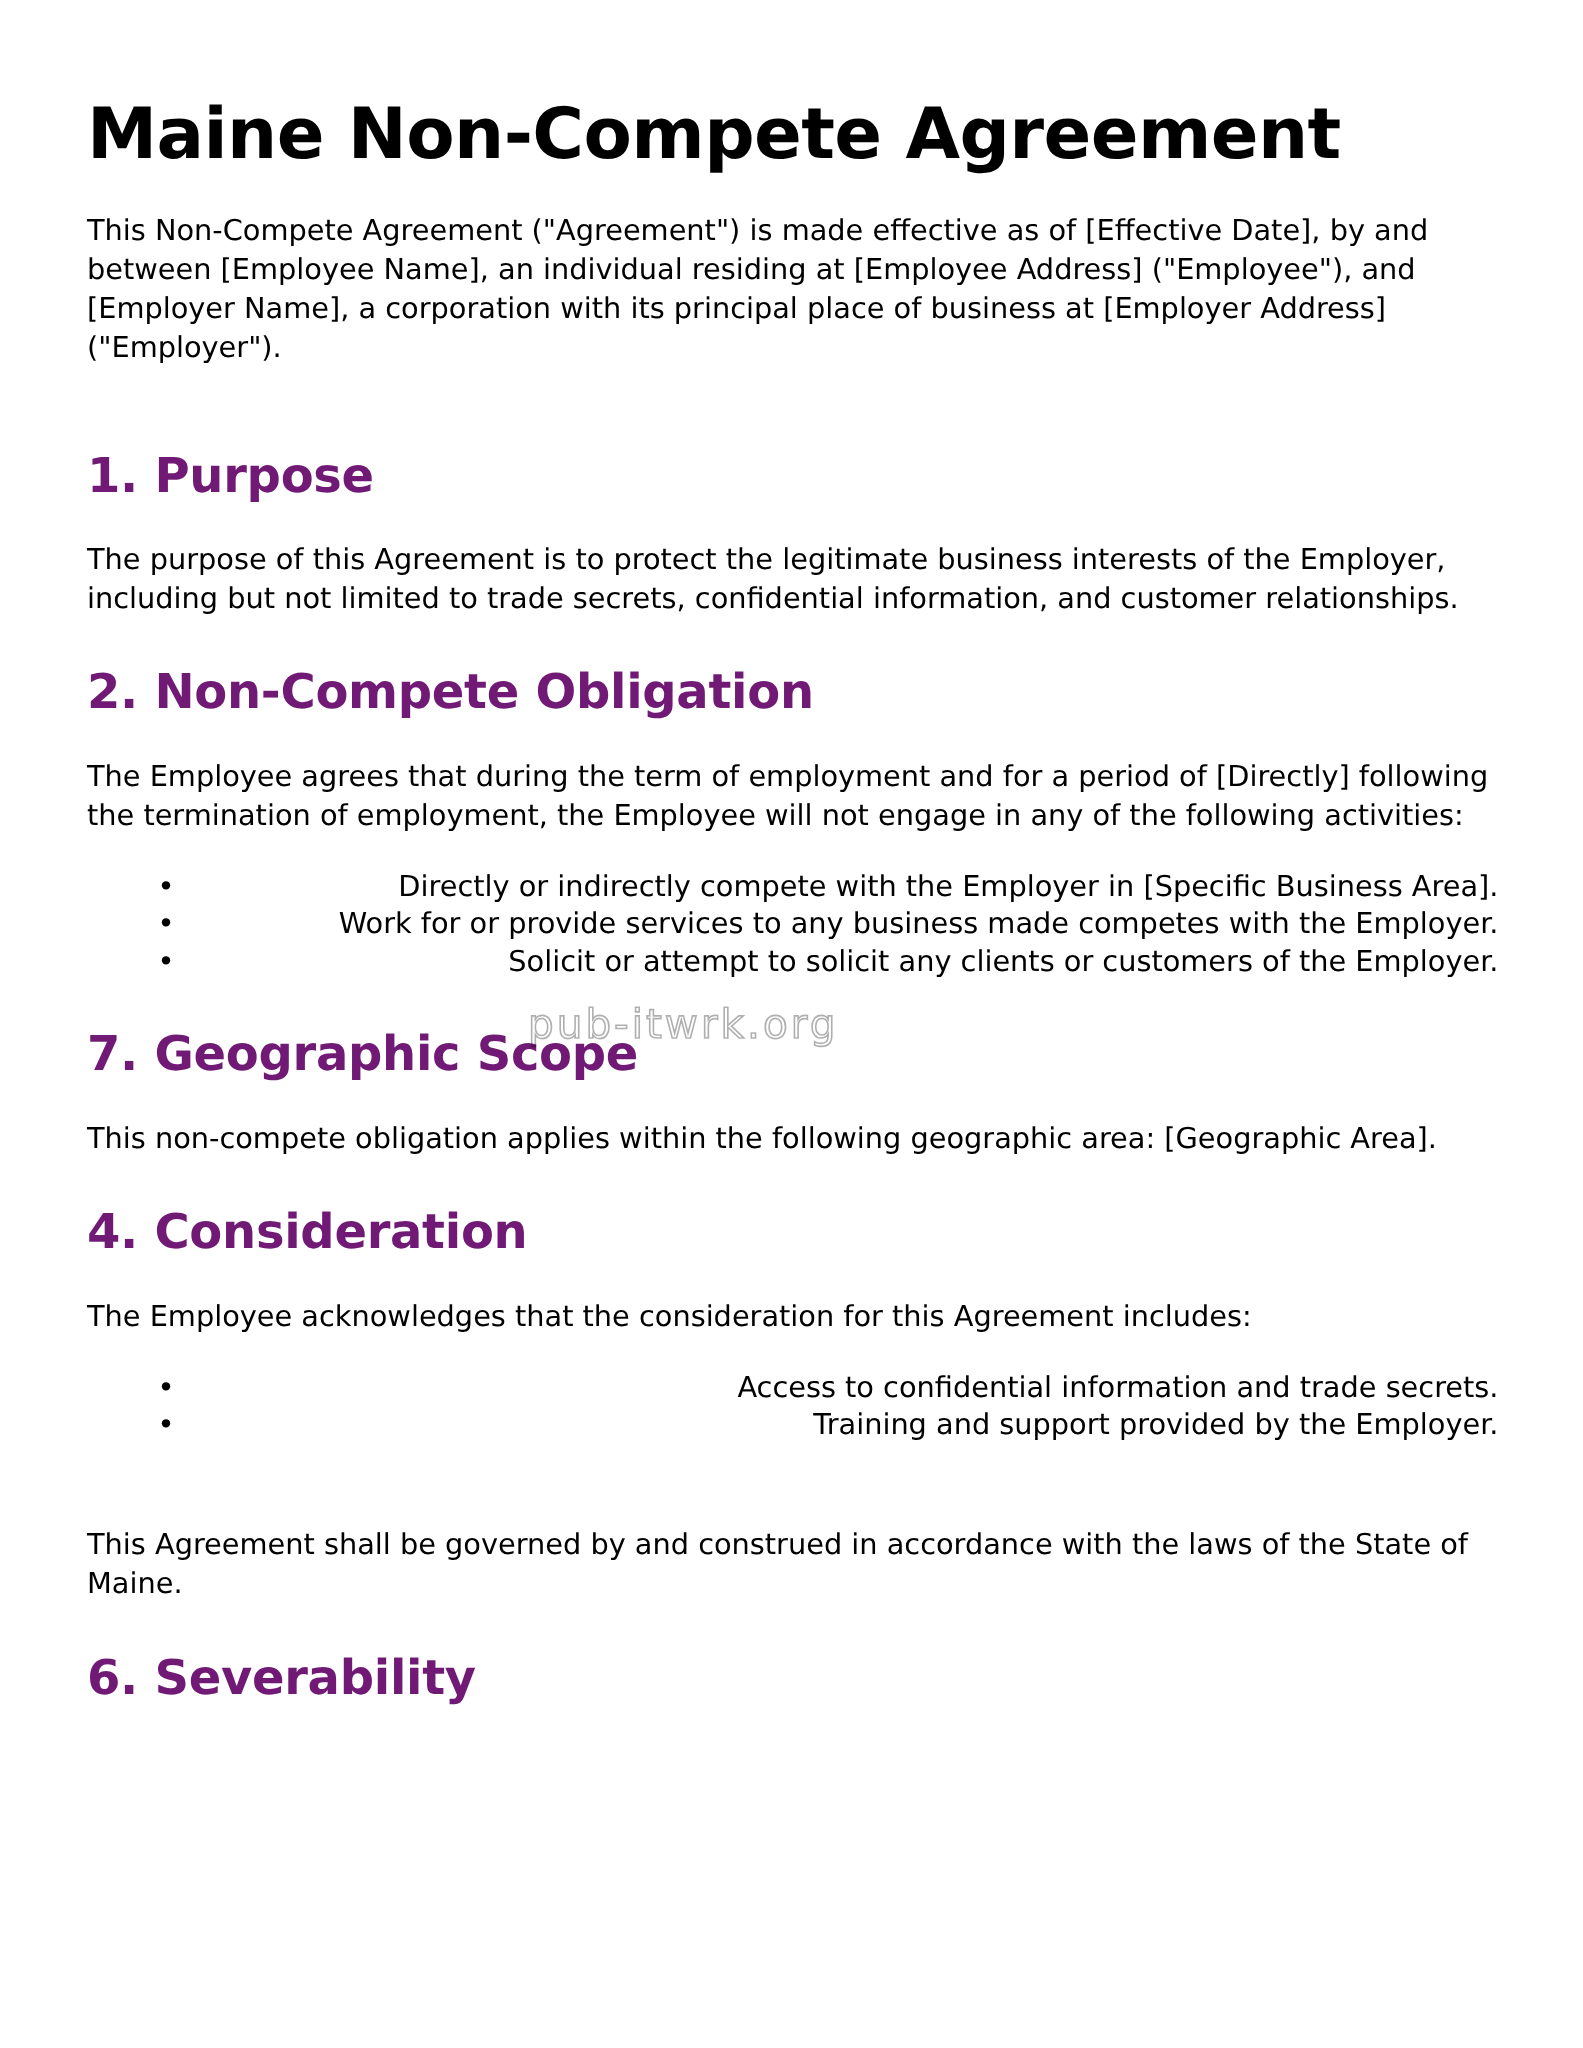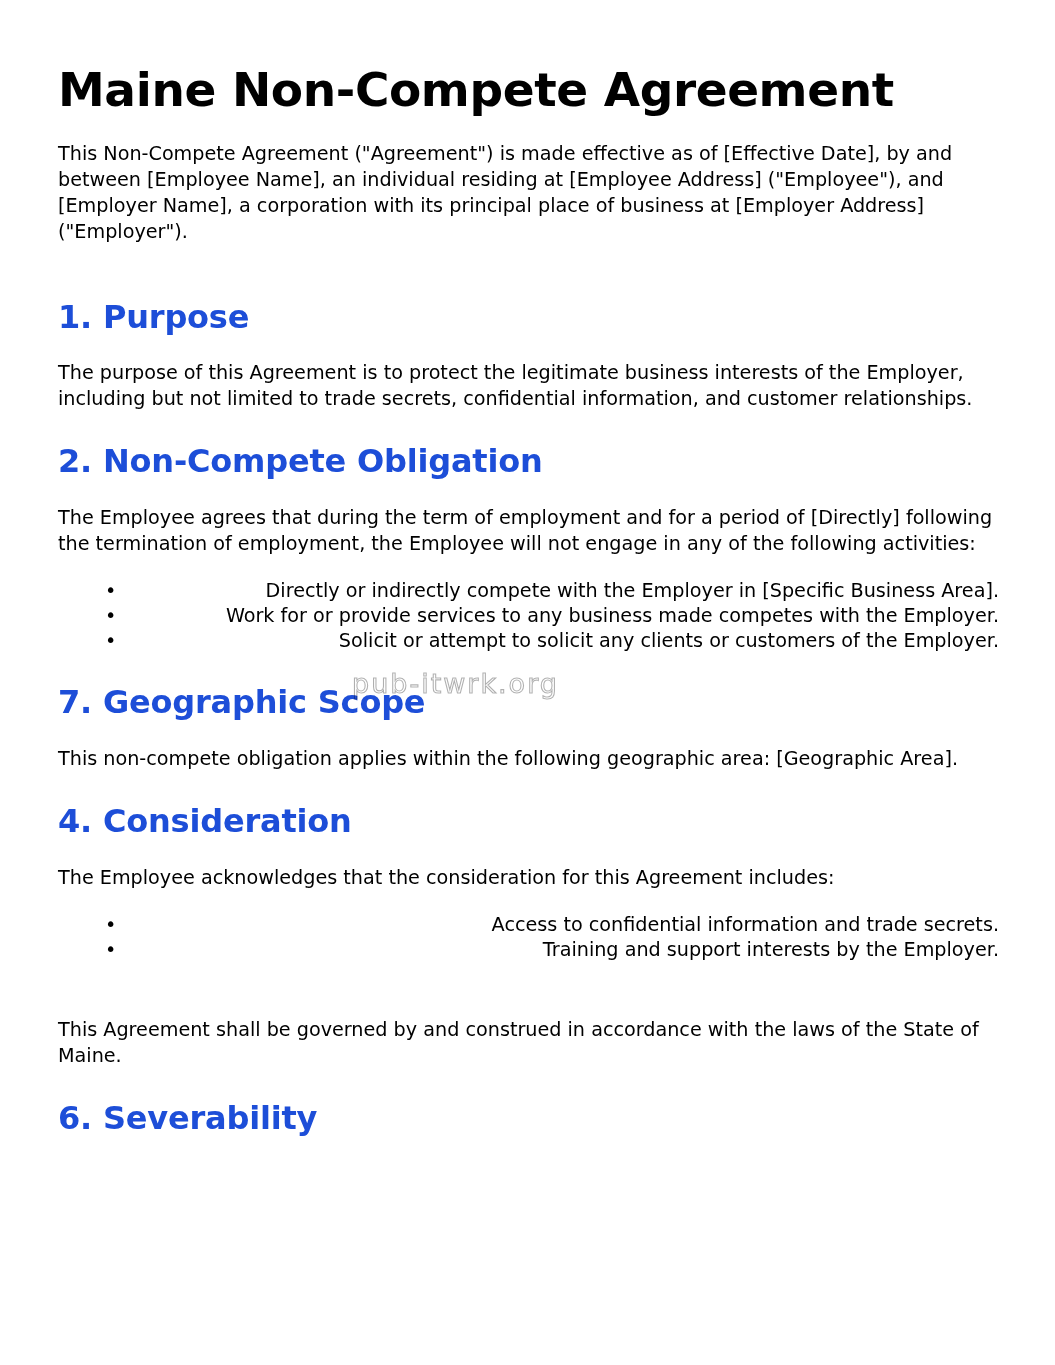--- a/index.html
+++ b/index.html
@@ -39,21 +39,21 @@
     padding-top: 64px;
     color: #000;
   }
 
   h2.section-heading {
     font-size: 32px;
     font-weight: bold;
     line-height: 1.18;
     letter-spacing: -0.2px;
     margin: 0;
-    color: #1d4ed8;
+    color: #701a75;
   }
 
   p.body-text {
     font-size: 19.2px;
     line-height: 26px;
     margin: 0;
     color: #000;
     font-weight: normal;
   }
 
@@ -141,21 +141,21 @@
         <h2 class="section-heading">7. Geographic Scope</h2>
         <div style="height: 24px;"></div>
         <p class="body-text"><span>This non-compete obligation applies within the following geographic area: </span><span class="ph">[Geographic Area]</span><span>.</span></p>
         <div style="height: 31px;"></div>
         <h2 class="section-heading">4. Consideration</h2>
         <div style="height: 24px;"></div>
         <p class="body-text"><span>The Employee acknowledges that the consideration for this Agreement includes:</span></p>
         <div style="height: 21px;"></div>
         <ul class="bullet-list">
           <li><span>Access to confidential information and trade secrets.</span></li>
-          <li><span>Training and support interests by the Employer.</span></li>
+          <li><span>Training and support provided by the Employer.</span></li>
         </ul>
         <div style="height: 31px;"></div>
         <div style="height: 24px;"></div>
         <p class="body-text"><span>This Agreement shall be governed by and construed in accordance with the laws of the State of Maine.</span></p>
         <div style="height: 31px;"></div>
         <h2 class="section-heading">6. Severability</h2>
       </div>
 
   </div>
 

